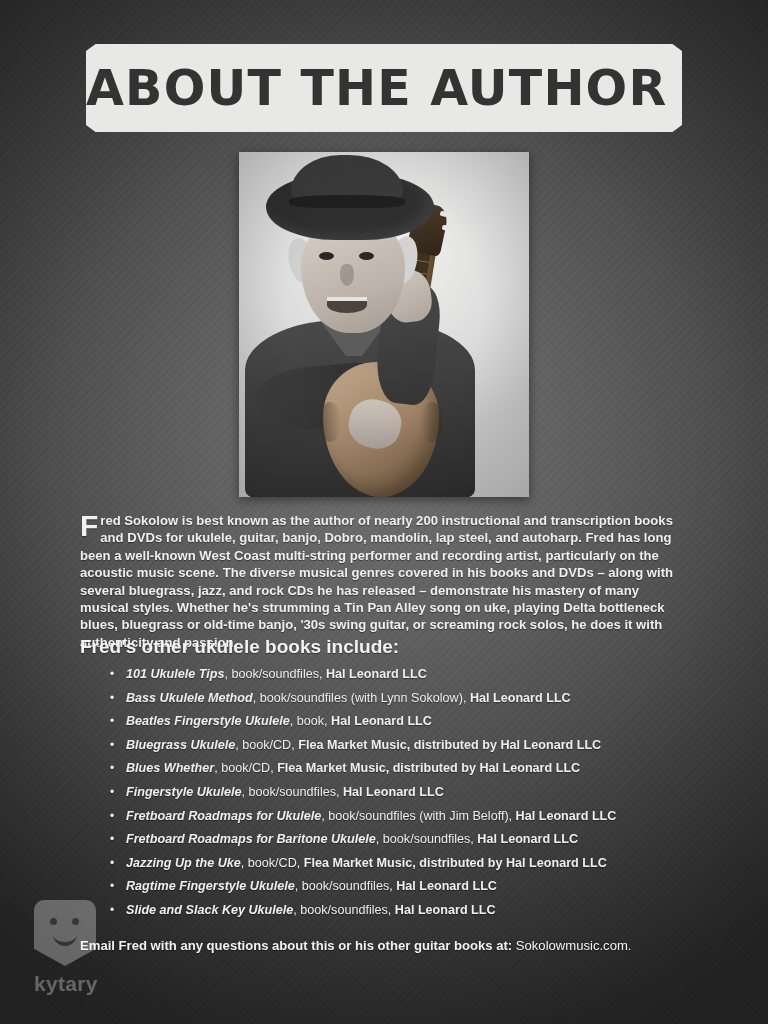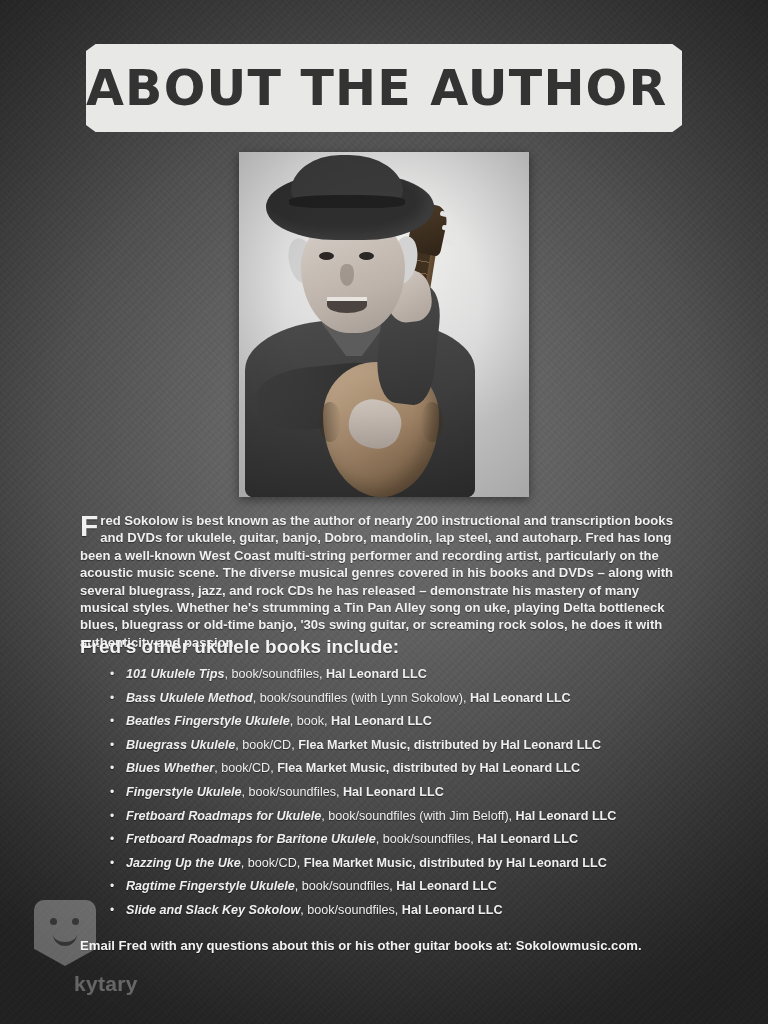--- a/index.html
+++ b/index.html
@@ -381,21 +381,21 @@
     position: absolute;
     left: 80px;
     top: 938px;
     width: 640px;
     color: #f3f3f3;
     font-size: 13.1px;
     font-weight: bold;
     text-shadow: 0 1px 1px rgba(0,0,0,0.45);
   }
   .email-line .site {
-    font-weight: bold;
+    font-weight: normal;
   }
 
   
   .watermark {
     position: absolute;
     left: 34px;
     bottom: 28px;
     z-index: 5;
     opacity: 0.30;
     display: flex;
@@ -428,21 +428,20 @@
     height: 12px;
     border-bottom: 4px solid #5a5a5a;
     border-radius: 0 0 14px 14px;
   }
   .wm-text {
     margin-top: 6px;
     color: #ffffff;
     font-size: 21px;
     font-weight: bold;
     letter-spacing: 0.3px;
-    margin-left: 40px;
   }
 </style>
 </head>
 <body>
 
 <div class="page">
   <div class="content">
 
     <div class="title-banner">
       <h1>ABOUT THE AUTHOR</h1>
@@ -511,21 +510,21 @@
       <li class="book-item">
         <span class="book-title">Fretboard Roadmaps for Baritone Ukulele</span><span class="book-format">, book/soundfiles, </span><span class="book-pub">Hal Leonard LLC</span>
       </li>
       <li class="book-item">
         <span class="book-title">Jazzing Up the Uke</span><span class="book-format">, book/CD, </span><span class="book-pub">Flea Market Music, distributed by Hal Leonard LLC</span>
       </li>
       <li class="book-item">
         <span class="book-title">Ragtime Fingerstyle Ukulele</span><span class="book-format">, book/soundfiles, </span><span class="book-pub">Hal Leonard LLC</span>
       </li>
       <li class="book-item">
-        <span class="book-title">Slide and Slack Key Sokolow</span><span class="book-format">, book/soundfiles, </span><span class="book-pub">Hal Leonard LLC</span>
+        <span class="book-title">Slide and Slack Key Ukulele</span><span class="book-format">, book/soundfiles, </span><span class="book-pub">Hal Leonard LLC</span>
       </li>
     </ul>
 
     <div class="email-line">
       <span>Email Fred with any questions about this or his other guitar books at: </span><span class="site">Sokolowmusic.com.</span>
     </div>
 
   </div>
 
   <div class="watermark">

